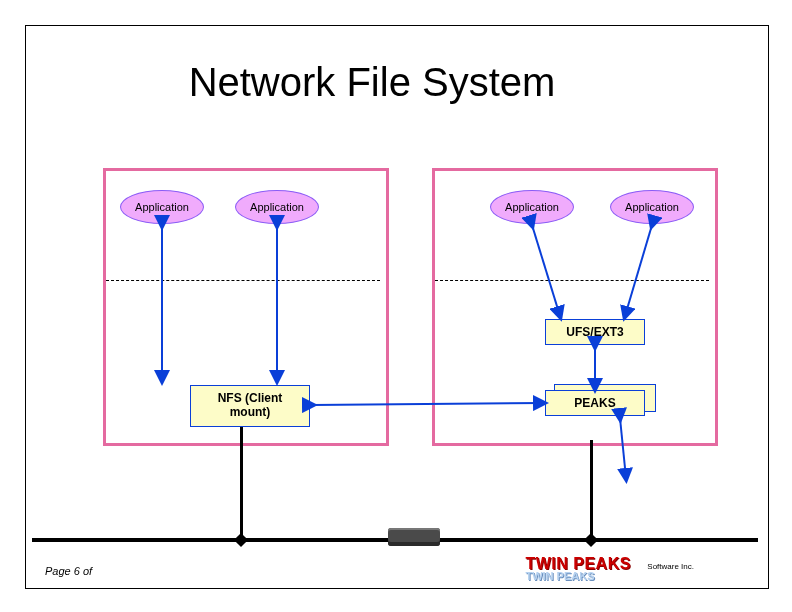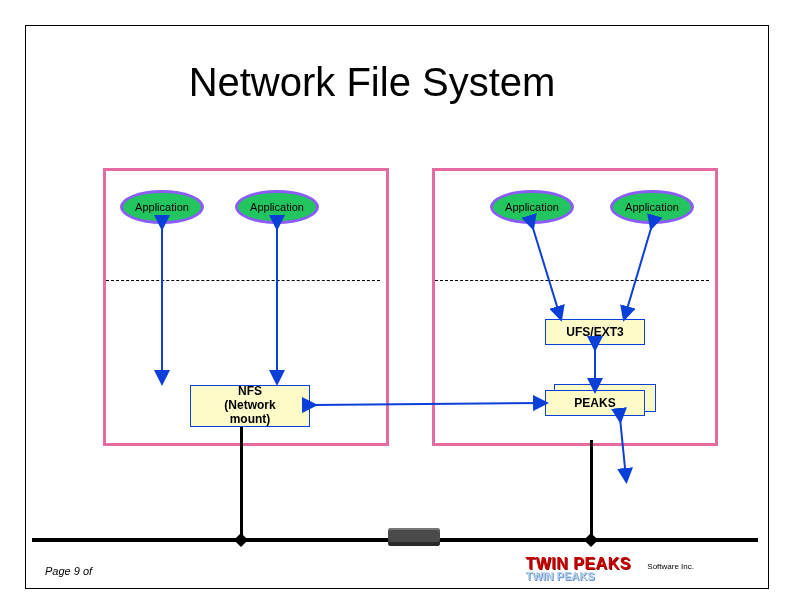--- a/index.html
+++ b/index.html
@@ -48,22 +48,22 @@
     position: absolute;
     border-top: 1px dashed #000;
     height: 0;
   }
   .divider.left  { left: 106px; top: 280px; width: 274px; }
   .divider.right { left: 435px; top: 280px; width: 274px; }
 
   
   .app {
     position: absolute;
-    border: 3px solid #8b5cf6;
-    background: #22c55e;
+    border: 1px solid #8b5cf6;
+    background: #f0abfc;
     border-radius: 50%;
     font-size: 11px;
     display: flex;
     align-items: center;
     justify-content: center;
     box-sizing: border-box;
     padding: 0 2px;
     text-align: right;
   }
   .app.a1 { left: 120px; top: 190px; width: 84px; height: 34px; }
@@ -225,21 +225,21 @@
 
   <div class="divider left"></div>
   <div class="divider right"></div>
 
   <div class="app a1">Application</div>
   <div class="app a2">Application</div>
   <div class="app a3">Application</div>
   <div class="app a4">Application</div>
 
   <div class="ybox ufs">UFS/EXT3</div>
-  <div class="ybox nfscli">NFS (Network mount)</div>
+  <div class="ybox nfscli">NFS (Client mount)</div>
   <div class="nfsd-shadow"></div>
   <div class="ybox nfsd">PEAKS</div>
 
 
   <div class="busline"></div>
   <div class="drop d1"></div>
   <div class="drop d2"></div>
   <div class="drop-end e1"></div>
   <div class="drop-end e2"></div>
   <div class="switch"></div>
@@ -257,21 +257,21 @@
     <line x1="532" y1="225" x2="560" y2="316" stroke="#0a3fd8" stroke-width="2" marker-start="url(#ah)" marker-end="url(#ah)"></line>
     <line x1="652" y1="225" x2="625" y2="316" stroke="#0a3fd8" stroke-width="2" marker-start="url(#ah)" marker-end="url(#ah)"></line>
 
     <line x1="595" y1="346" x2="595" y2="388" stroke="#0a3fd8" stroke-width="2" marker-start="url(#ah)" marker-end="url(#ah)"></line>
 
     <line x1="620" y1="418" x2="626" y2="478" stroke="#0a3fd8" stroke-width="2" marker-start="url(#ah)" marker-end="url(#ah)"></line>
 
     <line x1="312" y1="405" x2="543" y2="403" stroke="#0a3fd8" stroke-width="2" marker-start="url(#ah)" marker-end="url(#ah)"></line>
   </svg>
 
-  <div class="pagenum">Page 9 of</div>
+  <div class="pagenum">Page 6 of</div>
   <div class="brand">
     <div>
       <span class="big">TWIN PEAKS</span>
       <span class="small">Software Inc.</span>
     </div>
     <div class="sub">TWIN PEAKS</div>
   </div>
 </div>
 
 </body></html>

